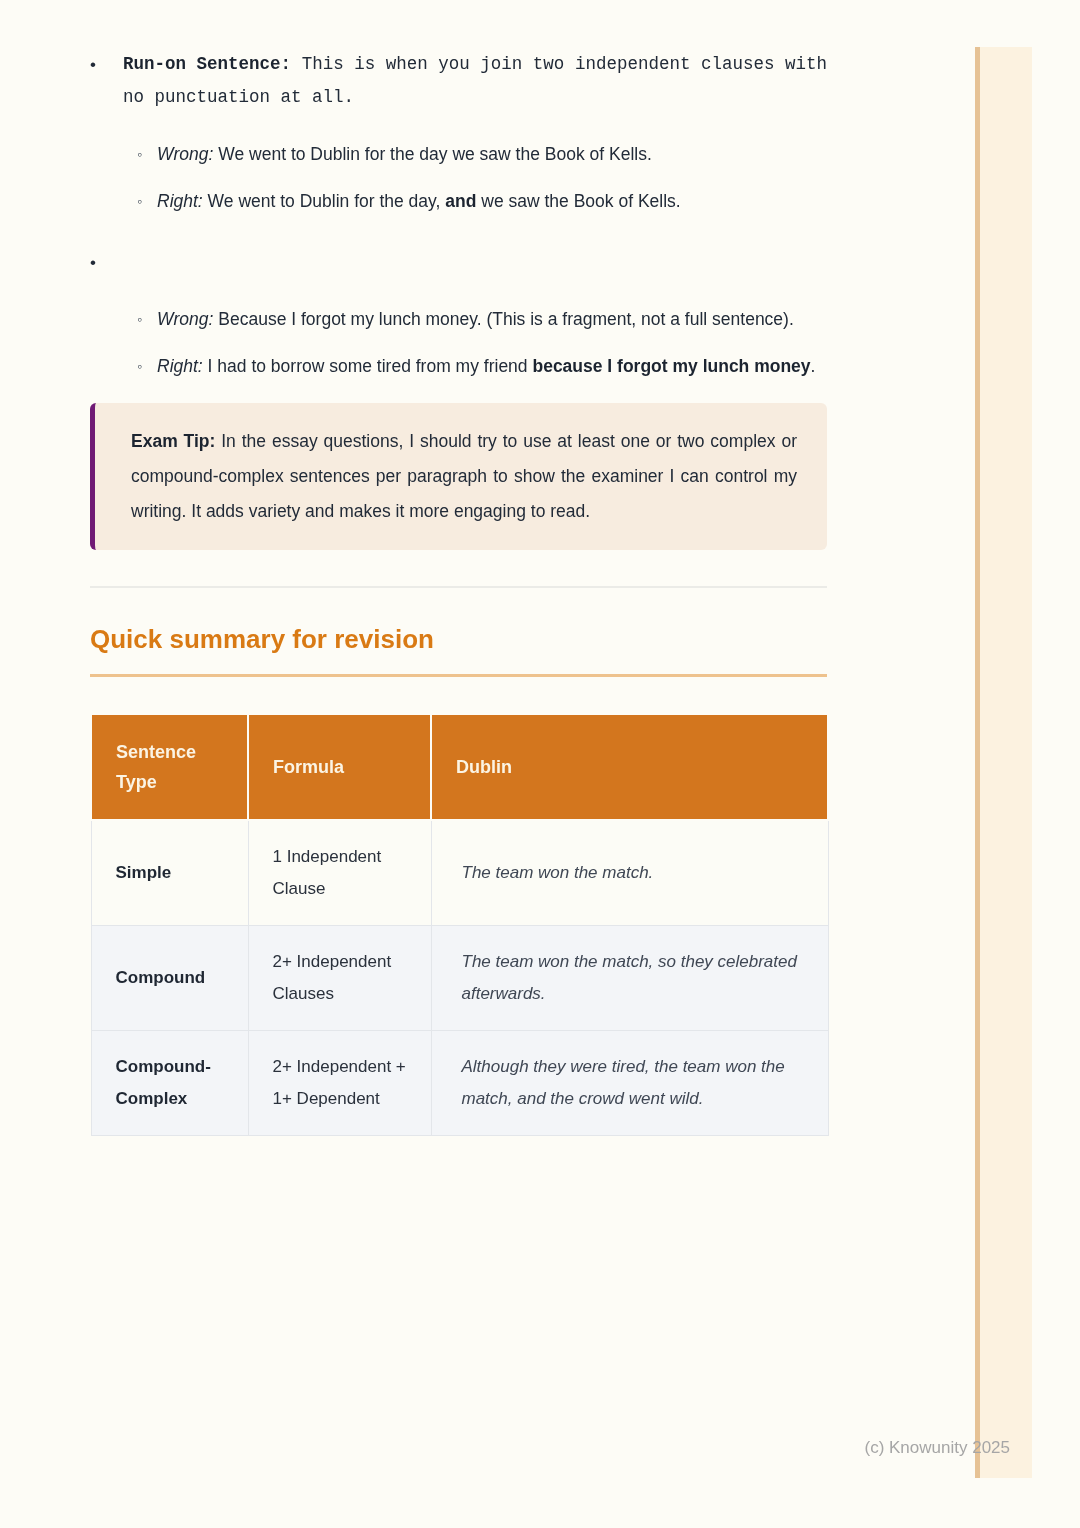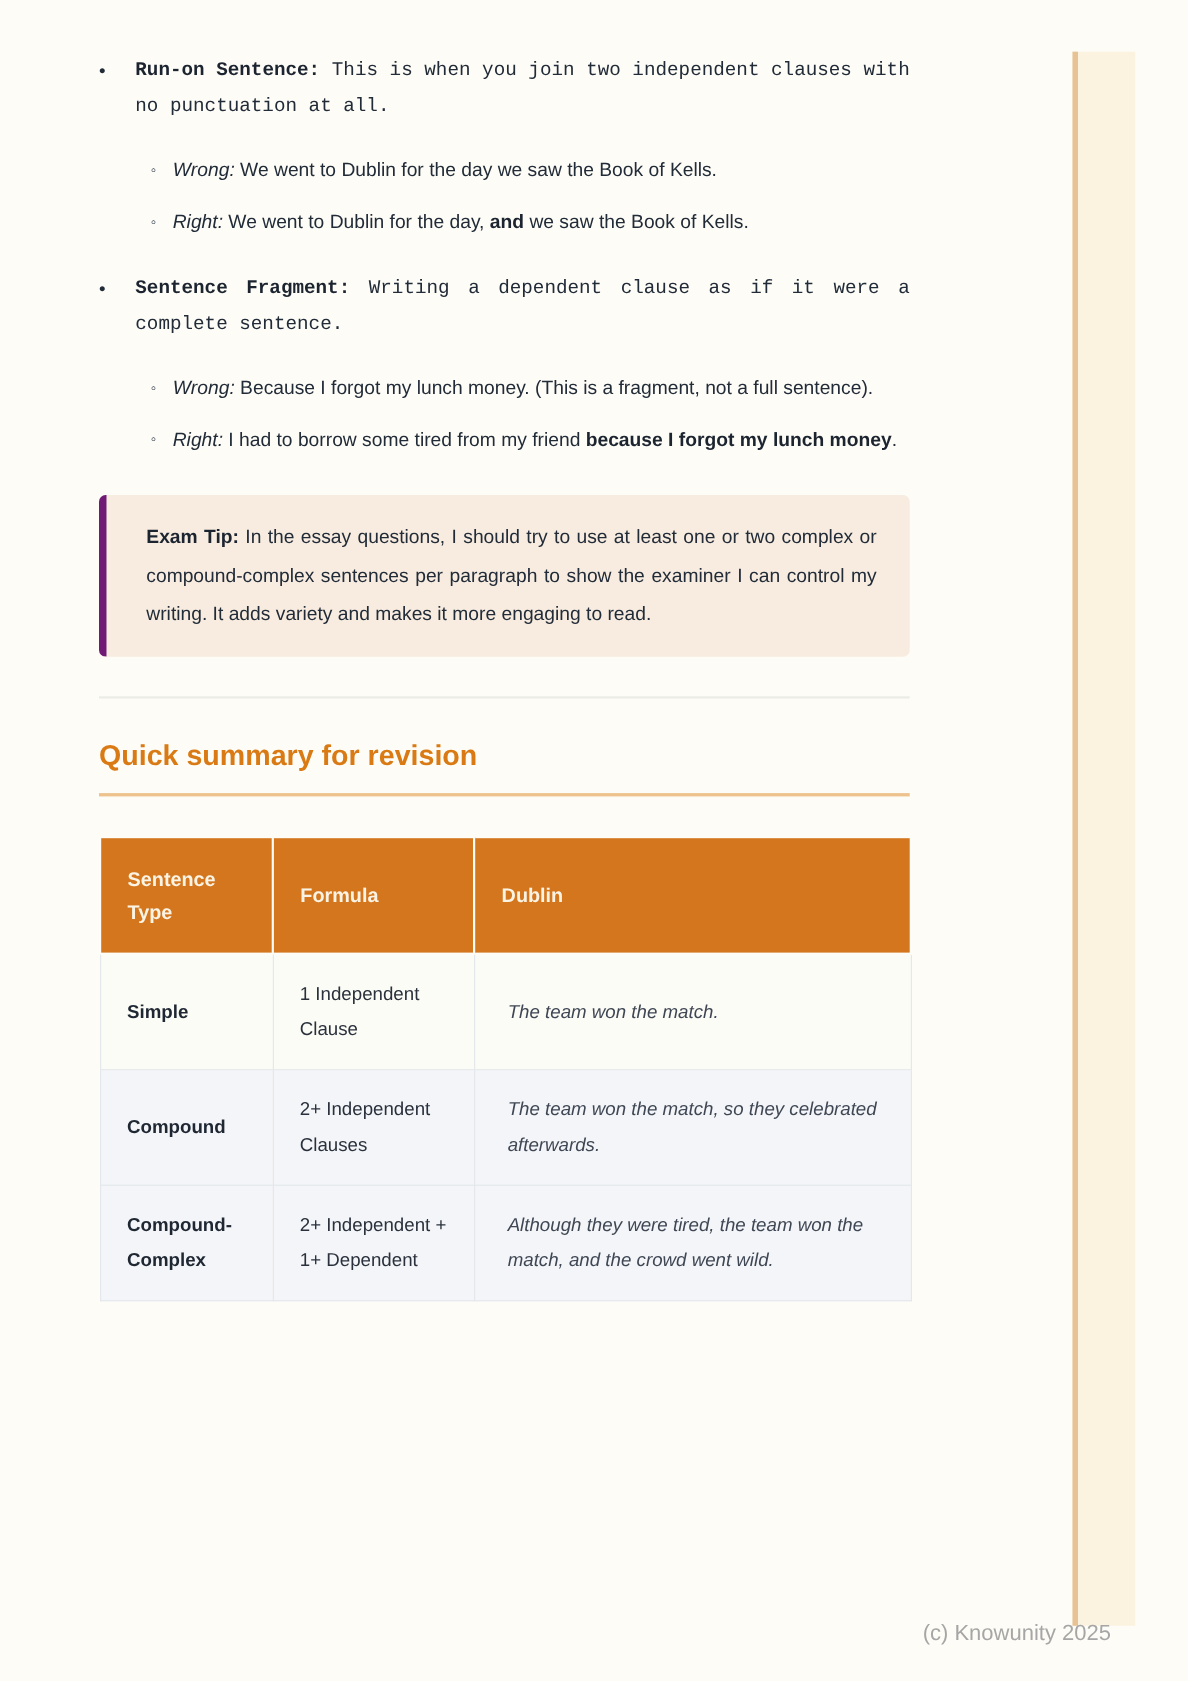--- a/index.html
+++ b/index.html
@@ -31,23 +31,23 @@
   .btxt{margin:0;font-size:17.5px;line-height:33px;text-align:justify;font-family:Liberation Mono, monospace;}
   .btxt strong{color:#1c2430;}
   .sub{display:flex;align-items:flex-start;padding-left:47px;}
   .sm{width:20px;flex:0 0 20px;font-size:14px;line-height:33px;color:#374151;}
   .stxt{margin:0;font-size:17.5px;line-height:33px;text-align:justify;}
   .stxt em{font-style:italic;}
   .stxt strong{color:#1c2430;}
 
   
   .tip{
-    margin-top:34px;
+    margin-top:20px;
     background:#f7ecdf;
-    border-left:7px solid #701a75;
+    border-left:5px solid #701a75;
     border-radius:6px;
     padding:21px 30px 21px 36px;
   }
   .tip p{margin:0;font-size:17.5px;line-height:35px;text-align:justify;}
   .tip strong{color:#1c2430;}
 
   
   .divider{margin-top:36px;border:0;border-top:2px solid #ebebe7;height:0;}
   .section-title{
     margin:30px 0 0 0;
@@ -70,22 +70,22 @@
   }
   td.t-type{font-weight:bold;color:#1f2733;}
   td.t-formula{color:#2a313c;}
   td.t-example{font-style:italic;color:#3f4754;padding-left:30px;}
   tr.row-a td{background:#fcfcf6;}
   tr.row-b td{background:#f3f5f8;}
   tr.row-c td{background:#fbfaf2;}
 
   
   .watermark{
-    position:absolute;top:1474px;right:70px;
-    font-size:20px;color:#a6a6a6;z-index:3;
+    position:absolute;top:1438px;right:70px;
+    font-size:17px;color:#a6a6a6;z-index:3;
   }
 </style>
 </head>
 <body>
 
 <div class="page">
 
   <div class="edge-strip"></div>
 
   <div class="content">
@@ -104,22 +104,20 @@
 
     <div class="sub">
       <span class="sm">◦</span>
       <p class="stxt"><em>Right:</em>
 <span>We went to Dublin for the day,</span>
 <strong>and</strong><span> we saw the Book of Kells.</span></p>
     </div>
 
     <div class="bullet">
       <span class="bm">•</span>
-      <p class="btxt"><strong>Sentence Fragment:</strong>
-<span>Writing a dependent clause as if it were a complete sentence.</span></p>
     </div>
 
     <div class="sub">
       <span class="sm">◦</span>
       <p class="stxt"><em>Wrong:</em>
 <span>Because I forgot my lunch money. (This is a fragment, not a full sentence).</span><strong></strong><span></span></p>
     </div>
 
     <div class="sub">
       <span class="sm">◦</span>

